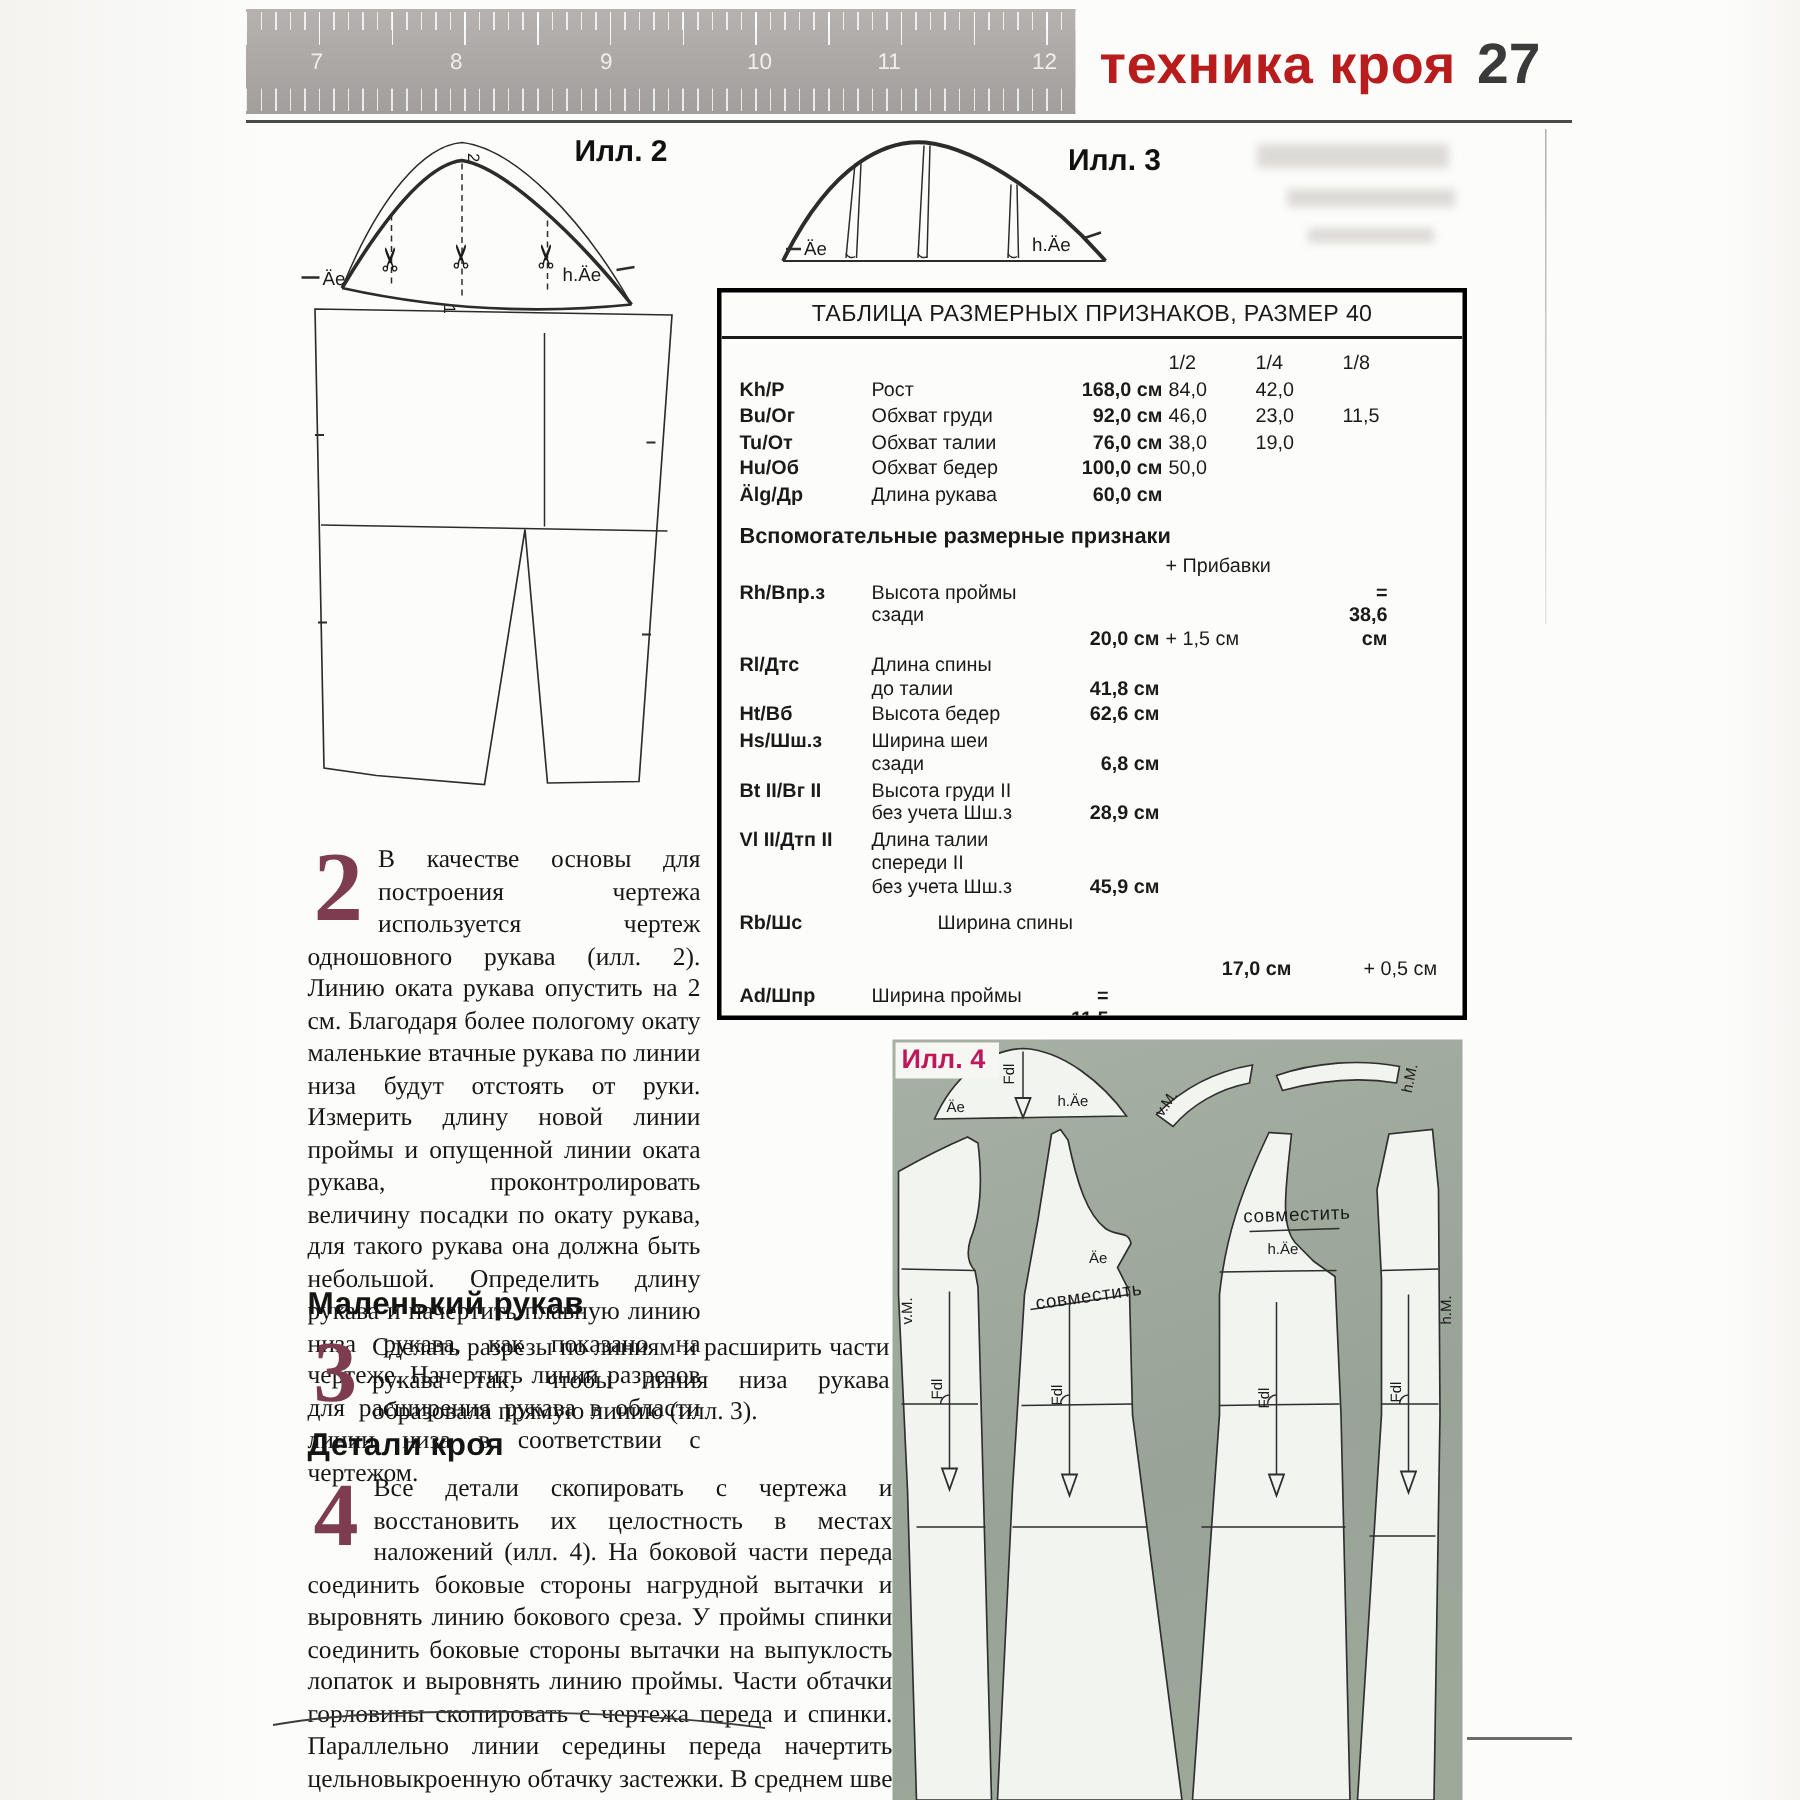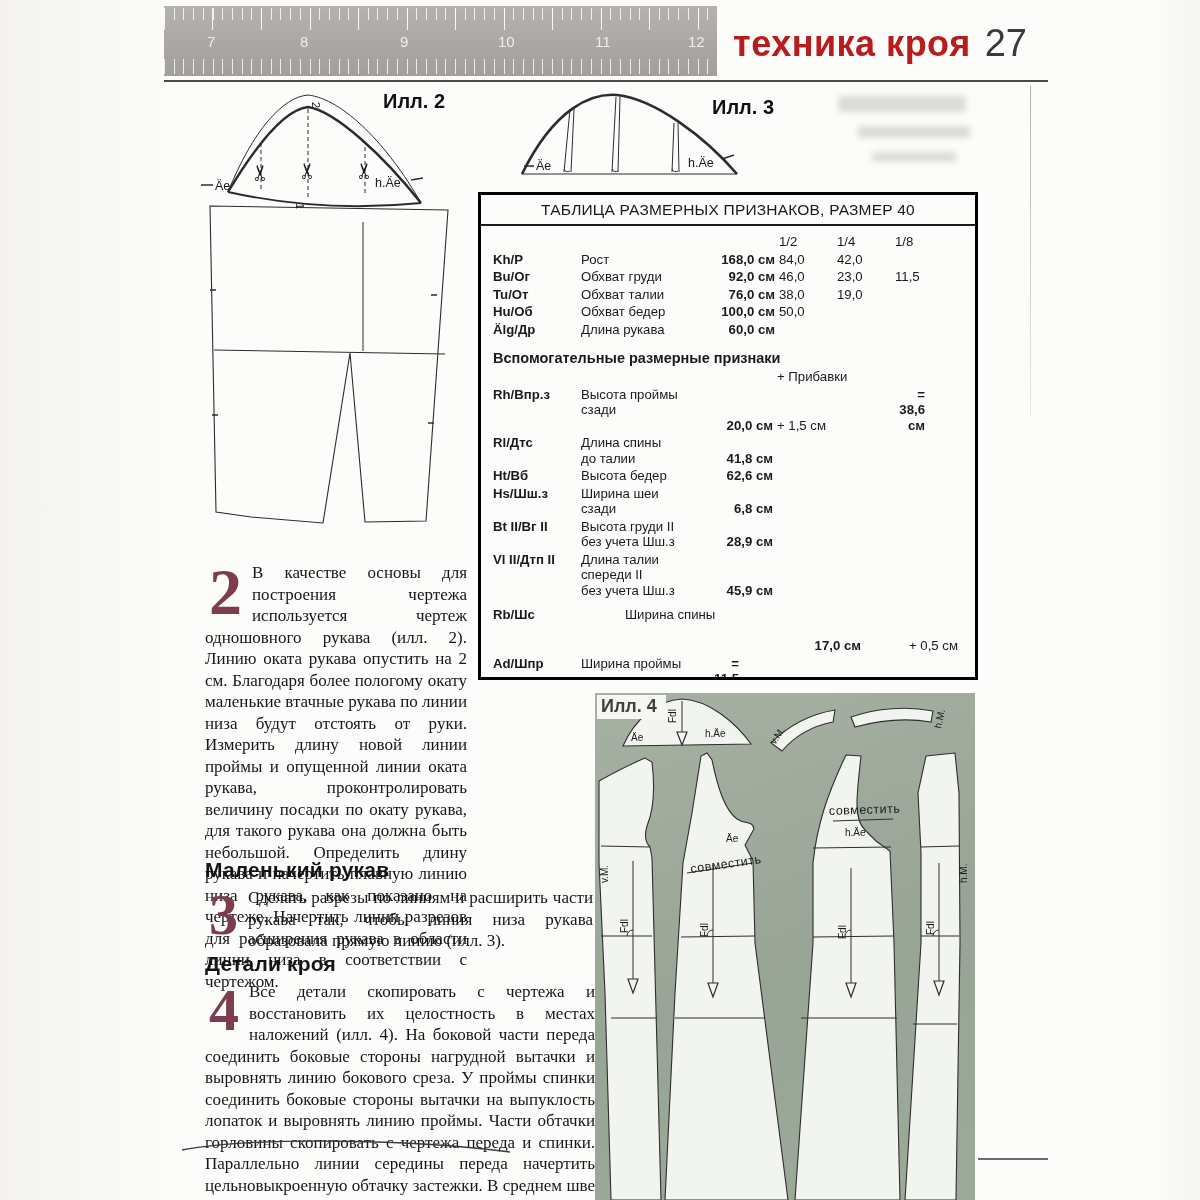--- a/index.html
+++ b/index.html
@@ -19,21 +19,21 @@
     background:repeating-linear-gradient(90deg, rgba(255,255,255,.8) 0 1px, transparent 1px 9.7px);
   }
   .ruler .ticks-top { top:2px; height:12px; }
   .ruler .ticks-mid { top:2px; height:22px;
     background:repeating-linear-gradient(90deg, rgba(255,255,255,.9) 0 1px, transparent 1px 48.5px); }
   .ruler .ticks-bottom { bottom:2px; height:15px; }
   .ruler .num { position:absolute; top:27px; color:#f1eeea; font-size:15px; }
 
   .page-title { left:733px; top:22px; display:flex; align-items:baseline; }
   .page-title .t { font-size:36px; font-weight:bold; letter-spacing:.5px; color:#b91c1c; }
-  .page-title .n { font-size:38px; font-weight:400; color:#3a3a3a; margin-left:14px; }
+  .page-title .n { font-size:38px; font-weight:700; color:#3a3a3a; margin-left:14px; }
   .header-rule { left:164px; top:80px; width:884px; height:2px; background:#4c4a48; }
 
   .ghost { position:absolute; background:#b5b2ae; filter:blur(3px); opacity:.45; border-radius:2px; }
   .page-edge-v { left:1030px; top:86px; width:1px; height:330px;
     background:linear-gradient(#b3b0ac,#e9e7e3); }
   .corner-line { left:978px; top:1158px; width:70px; height:2px; background:#6b6b6b; }
 
   
   .ill-label { position:absolute; font-weight:bold; font-size:20px; color:#111; }
   svg text { font-family:"Liberation Sans", sans-serif; fill:#1a1a1a; }
@@ -64,34 +64,34 @@
     text-align:justify; color:#161616; }
   .dropcap { float:left; font-family:"Liberation Serif", serif; font-weight:bold;
     font-size:66px; line-height:54px; color:#7d3c50; margin:3px 10px 0 4px; }
 
   .curl-line { left:178px; top:1132px; }
 
   
   .ill4 { left:595px; top:693px; width:380px; height:507px; overflow:hidden;
     background:linear-gradient(160deg,#a7b1a3,#98a496 55%,#9daa9a); }
   .ill4-label { position:absolute; left:597px; top:695px; background:#f6f6f3;
-    padding:1px 9px 2px 4px; font-weight:bold; font-size:18px; color:#404040; }
+    padding:1px 9px 2px 4px; font-weight:bold; font-size:18px; color:#be185d; }
 </style>
 </head>
 <body>
 
 <div class="abs ruler">
   <div class="ticks-top"></div>
   <div class="ticks-mid"></div>
   <div class="ticks-bottom"></div>
   <span class="num" style="left:43px">7</span>
   <span class="num" style="left:136px">8</span>
   <span class="num" style="left:236px">9</span>
   <span class="num" style="left:334px">10</span>
-  <span class="num" style="left:431px">11</span>
+  <span class="num" style="left:421px">11</span>
   <span class="num" style="left:524px">12</span>
 </div>
 
 <div class="abs page-title">
   <span class="t">техника кроя</span>
   <span class="n">27</span>
 </div>
 <div class="abs header-rule"></div>
 
 <div class="ghost" style="left:838px;top:96px;width:128px;height:16px"></div>

